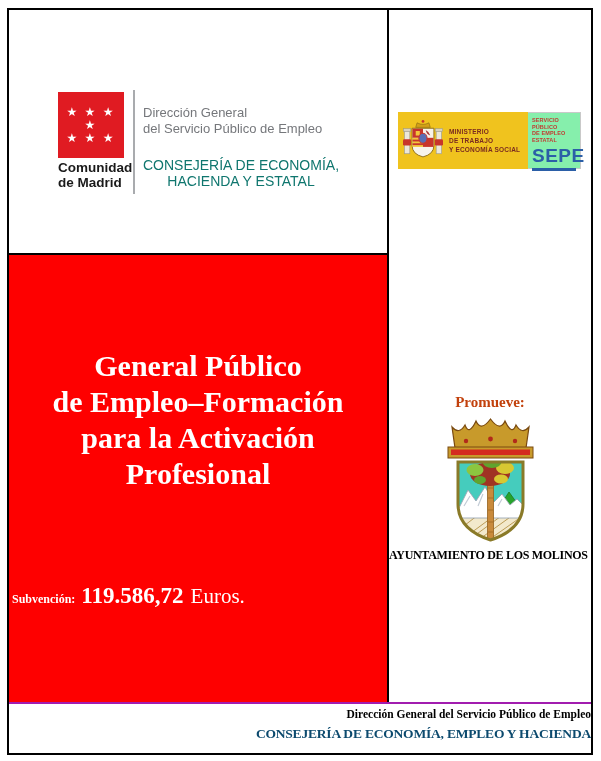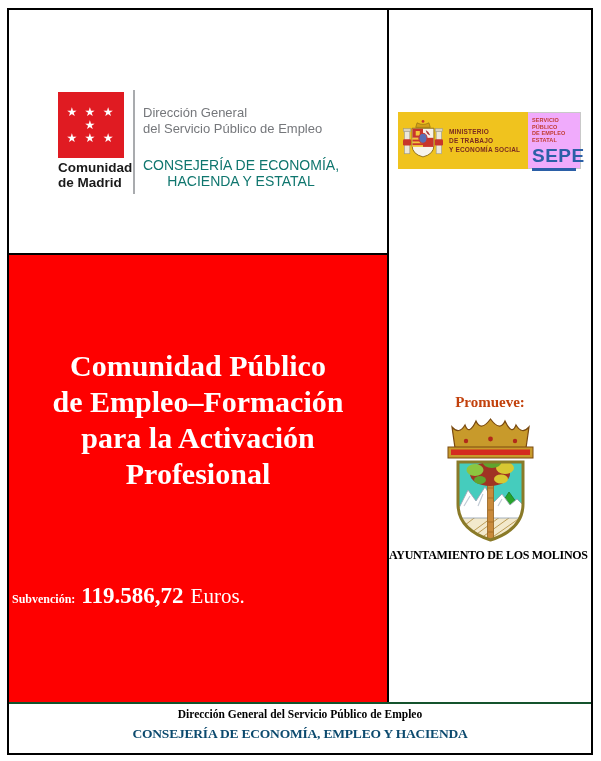--- a/index.html
+++ b/index.html
@@ -35,37 +35,37 @@
   .subsidy .lbl { font-size:12px; font-weight:bold; }
   .subsidy .amt { font-size:23px; font-weight:bold; margin-left:6px; }
   .subsidy .cur { font-size:21px; margin-left:7px; }
 
   
   .ministry { position:absolute; left:9px; top:102px; display:flex; }
   .min-yellow { width:130px; height:57px; background:#f0c31e; display:flex; align-items:center; }
   .min-crest { margin-left:5px; }
   .min-text { margin-left:6px; font-family:"Liberation Sans", sans-serif; font-weight:bold;
               font-size:6.5px; line-height:9px; color:#7a2b20; letter-spacing:0.2px; }
-  .sepe-box { width:53px; height:57px; background:#f0abfc; border:1px solid #c9c9c9; border-left:none;
+  .sepe-box { width:53px; height:57px; background:#86efac; border:1px solid #c9c9c9; border-left:none;
               padding:4px 0 0 4px; }
   .sepe-small { font-family:"Liberation Sans", sans-serif; font-size:5.5px; line-height:6.5px;
                 color:#c13b31; font-weight:bold; letter-spacing:0.1px; }
   .sepe-word { font-family:"Liberation Sans", sans-serif; font-weight:bold; font-size:19px;
                line-height:20px; color:#2b5fa7; letter-spacing:0.5px; margin-top:3px; }
   .sepe-bar { width:44px; height:3px; background:#2b5fa7; margin-top:2px; }
 
   
   .promueve { position:absolute; left:0; top:384px; width:100%; text-align:center;
               font-weight:bold; font-size:15px; color:#c2410c; }
   .crest-wrap { position:absolute; left:0; top:404px; width:100%; text-align:center; }
   .ayto { position:absolute; left:0; top:538px; width:100%; text-align:left; font-weight:bold;
           font-size:12px; letter-spacing:-0.3px; white-space:nowrap; color:#000; }
 
   
-  .footer { flex:1; border-top:2px solid #14532d; background:#fff; text-align:center; }
+  .footer { flex:1; border-top:2px solid #a21caf; background:#fff; text-align:right; }
   .footer .f1 { margin-top:4px; font-weight:bold; font-size:11.5px; color:#000; }
   .footer .f2 { margin-top:6px; font-weight:bold; font-size:13.5px; letter-spacing:-0.2px; color:#0c4a6e; }
 </style>
 </head>
 <body>
 
 <div class="page">
   <div class="frame">
 
     <div class="main-row">
@@ -87,21 +87,21 @@
             <div>del Servicio Público de Empleo</div>
           </div>
           <div class="org">
             <div>CONSEJERÍA DE ECONOMÍA,</div>
             <div>HACIENDA Y ESTATAL</div>
           </div>
         </div>
 
         <div class="red-banner">
           <div class="banner-title">
-            <div>Comunidad Público</div>
+            <div>General Público</div>
             <div>de Empleo–Formación</div>
             <div>para la Activación</div>
             <div>Profesional</div>
           </div>
           <div class="subsidy">
             <span class="lbl">Subvención:</span>
             <span class="amt">119.586,72</span>
             <span class="cur">Euros.</span>
           </div>
         </div>

